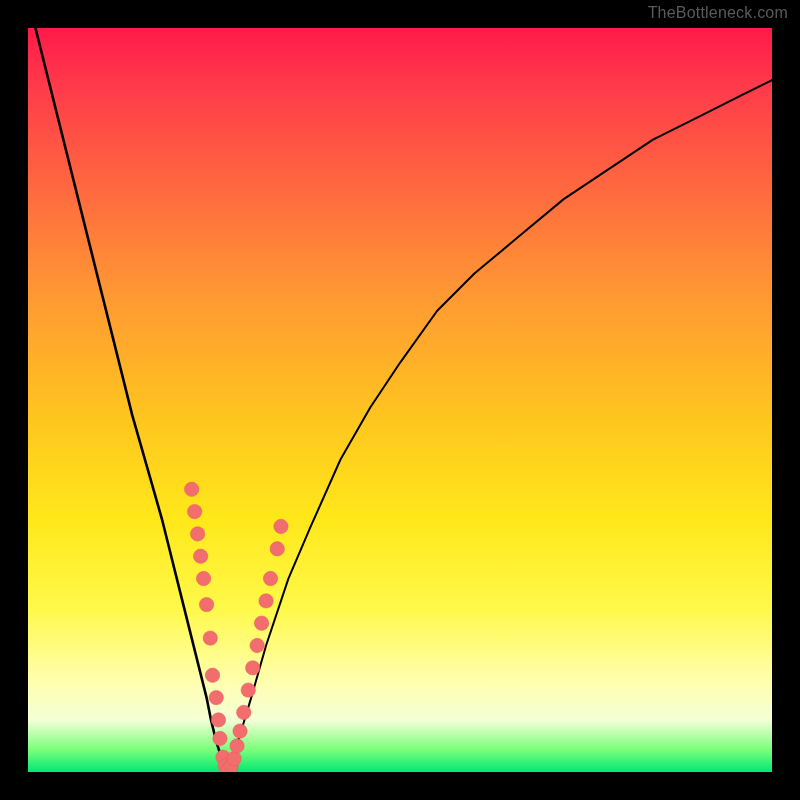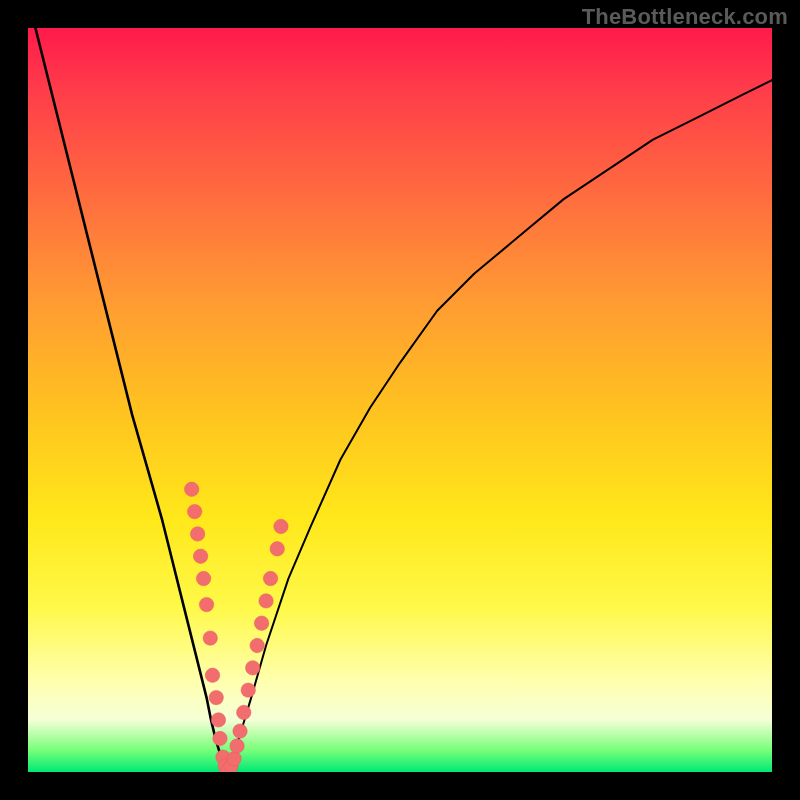--- a/index.html
+++ b/index.html
@@ -53,22 +53,22 @@
     left: 0;
     top: 0;
     width: 100%;
     height: 100%;
   }
   .watermark {
     position: absolute;
     top: 4px;
     right: 12px;
     color: #5a5a5a;
-    font-size: 22px;
-    font-weight: 700;
+    font-size: 16px;
+    font-weight: 400;
     letter-spacing: 0.2px;
     user-select: none;
   }
 </style>
 </head>
 <body>
 
 <div class="frame">
 
   <div class="plot-area">

